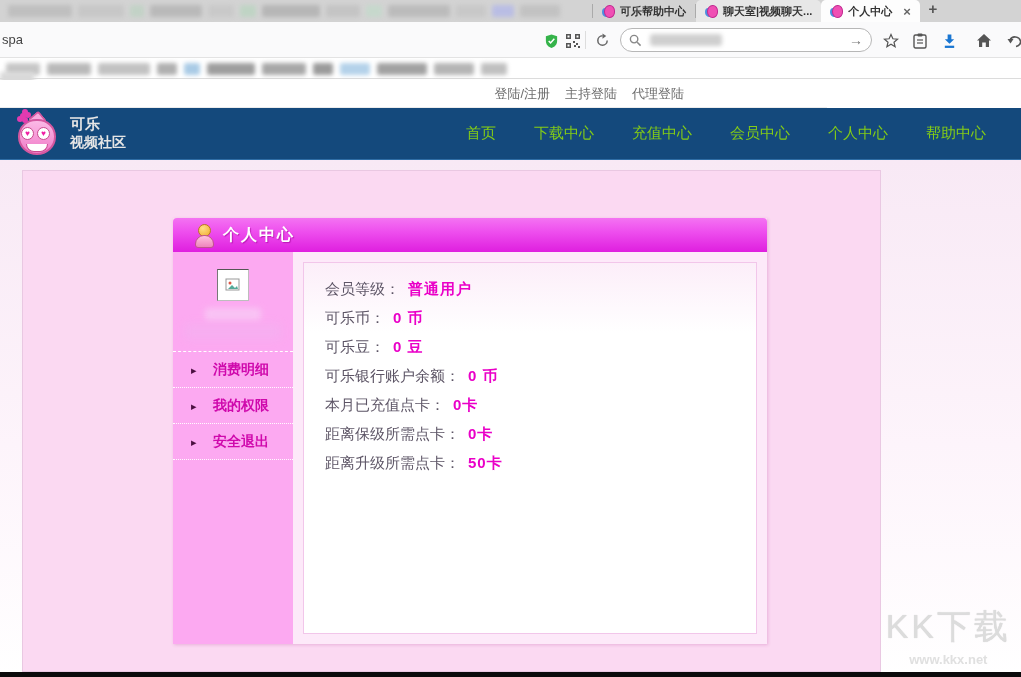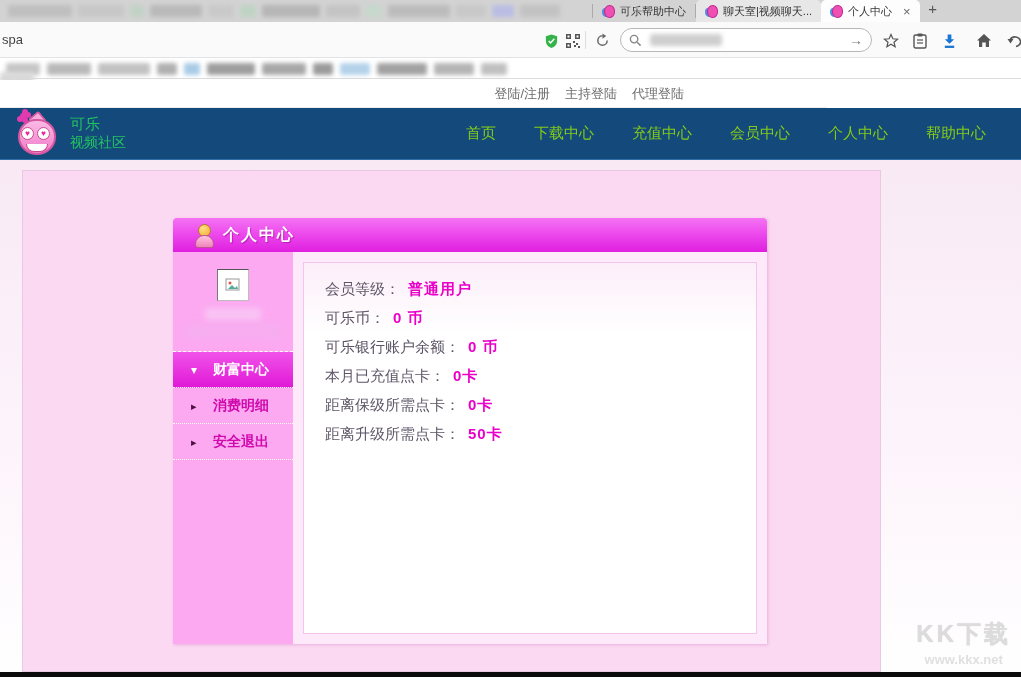--- a/index.html
+++ b/index.html
@@ -3,21 +3,21 @@
 <meta charset="utf-8">
 <style>
   * { margin:0; padding:0; box-sizing:border-box; }
   html,body { width:1021px; height:677px; overflow:hidden; }
   body { font-family:"Liberation Sans","DejaVu Sans",sans-serif; background:#fff; position:relative; }
 
   
   .tabbar { position:absolute; left:0; top:0; width:1021px; height:22px; background:#d3d3d3; display:flex; align-items:flex-end; }
   .censored-strip { position:absolute; left:8px; top:3px; height:16px; width:580px; display:flex; gap:6px; align-items:center; filter:blur(2px); }
   .censored-strip i { display:block; height:12px; border-radius:2px; }
-  .tabs-right { position:absolute; left:592px; top:0; height:22px; display:flex; align-items:flex-start; }
+  .tabs-right { position:absolute; left:592px; top:0; height:22px; display:flex; align-items:flex-start;font-weight:bold; }
   .tabsep { width:1px; height:14px; background:#aaa; align-self:center; }
   .tab { display:flex; align-items:center; gap:5px; padding:0 9px; font-size:11px; color:#333; height:22px; white-space:nowrap; }
   .tab.raised { background:#e7e7e7; border-radius:5px 5px 0 0; }
   .tab.active { background:#fdfdfd; border-radius:5px 5px 0 0; }
   .favicon { width:13px; height:13px; position:relative; display:inline-block; flex:none; }
   .favicon::before { content:""; position:absolute; left:0; bottom:1px; width:7px; height:9px; background:#4d8fe0; border-radius:50% 50% 40% 60%; }
   .favicon::after { content:""; position:absolute; right:0; top:0; width:9px; height:11px; background:#f04fb4; border:1px solid #c02a90; border-radius:52% 48% 48% 52%; }
   .tab-close { color:#666; font-size:13px; margin-left:6px; cursor:default; }
   .newtab { width:26px; display:flex; align-items:center; justify-content:center; color:#555; font-size:15px; }
 
@@ -40,21 +40,21 @@
 
   .navbar { position:absolute; left:0; top:108px; width:1021px; height:52px; background:#14497c; border-bottom:1px solid #2f6da5; display:flex; align-items:center; }
   .logo { display:flex; align-items:center; gap:10px; margin-left:14px; }
   .mascot { width:46px; height:46px; position:relative; }
   .drop { position:absolute; left:4px; top:8px; width:38px; height:36px; background:linear-gradient(180deg,#fbb9e6,#f07cc8); border:2px solid #d4579f; border-radius:48% 48% 50% 50%; }
   .drop-tip { position:absolute; left:17px; top:2px; width:13px; height:13px; background:#f9aade; border-left:2px solid #d4579f; border-top:2px solid #d4579f; transform:rotate(50deg); border-radius:3px 0 0 0; }
   .eye { position:absolute; top:16px; width:13px; height:13px; background:#fff; border:1px solid #c9498f; border-radius:50%; display:flex; align-items:center; justify-content:center; font-size:8px; color:#ef1fa4; }
   .eye.l { left:7px; } .eye.r { left:23px; }
   .mouth { position:absolute; left:12px; top:33px; width:22px; height:8px; background:#fff; border:1px solid #c9498f; border-top:none; border-radius:0 0 12px 12px; }
   .flower { position:absolute; left:6px; top:2px; width:6px; height:6px; background:#e23bb0; border-radius:50%; box-shadow:5px -1px 0 #e23bb0, 2px 4px 0 #e23bb0, -3px 3px 0 #e23bb0, 2px -4px 0 #e23bb0; }
-  .logo-text { color:#22c55e; line-height:1.25; }
+  .logo-text { color:#e5e5e5; line-height:1.25;font-weight:bold; }
   .logo-text .l1 { font-size:15px; }
   .logo-text .l2 { font-size:14px; }
   .nav-items { display:flex; gap:38px; margin-left:340px; }
   .nav-items a { color:#84cc16; font-size:15px; text-decoration:none; white-space:nowrap; }
 
   
   .content-bg { position:absolute; left:0; top:160px; width:1021px; height:517px; background:linear-gradient(180deg,#f8e9f5 0%,#fdf4fb 55%,#ffffff 100%); }
   .inner-pink { position:absolute; left:22px; top:10px; width:859px; height:502px; background:#fbd9f2; border:1px solid #e9c8e2; }
   .bottom-black { position:absolute; left:0; bottom:0; width:1021px; height:5px; background:#0b0b0b; }
 
@@ -81,21 +81,21 @@
   .content-col { flex:1; position:relative; }
   .content-box { position:absolute; left:10px; top:10px; width:454px; height:372px; border:1px solid #f2c6ea; background:linear-gradient(180deg,#fceef9 0%,#ffffff 70px); padding:12px 0 0 21px; }
   .info-row { height:29px; display:flex; align-items:center; font-size:15px; }
   .info-row .lbl { color:#5d5566; }
   .info-row .val { color:#ea00c8; font-weight:bold; margin-left:8px; letter-spacing:1px; }
   .info-row .val.link-val { color:#333; text-decoration:underline; letter-spacing:1px; }
   .btn-row { display:flex; margin-top:9px; padding-left:66px; gap:95px; }
   .pill-btn { width:107px; height:26px; border:1px solid #a50c92; border-radius:4px; background:linear-gradient(180deg,#e23cc6,#bd0fa4); color:#fff; font-size:15px; font-weight:bold; font-family:inherit; box-shadow:0 1px 2px rgba(140,0,110,.4); cursor:pointer; letter-spacing:1px; }
 
   .watermark { position:absolute; right:10px; bottom:10px; text-align:center; }
-  .wm-title { font-size:24px; font-weight:bold; color:#dcdcdc; letter-spacing:3px; text-shadow:0 0 1px #cfcfcf; }
+  .wm-title { font-size:34px; font-weight:normal; color:#dcdcdc; letter-spacing:3px; text-shadow:0 0 1px #cfcfcf; }
   .wm-url { font-size:13px; color:#e0e0e0; font-weight:bold; margin-top:2px; }
 
   svg { display:block; }
 </style>
 </head>
 <body>
 
 <div class="tabbar">
   <div class="censored-strip">
     <i style="width:64px;background:#bfbfbf"></i>
@@ -269,43 +269,47 @@
           <div class="avatar-box">
             <svg width="16" height="16" viewBox="0 0 16 16">
                 <rect x="1" y="2" width="13" height="11" fill="#fff" stroke="#999"></rect>
                 <circle cx="5" cy="6" r="1.5" fill="#d54"></circle>
                 <path d="M3 12 L7 8 L10 11 L12 9 L13 12 Z" fill="#5a9"></path>
               </svg>
           </div>
           <div class="name-blur"></div>
           <div class="name-blur2"></div>
         </div>
-        <div class="menu-item active">
-          <span class="arrow down"></span>
-          <span>财富中心</span>
-        </div>
         <div class="menu-item">
           <span class="arrow right"></span>
           <span>消费明细</span>
         </div>
         <div class="menu-item">
           <span class="arrow right"></span>
+          <span>我的权限</span>
+        </div>
+        <div class="menu-item">
+          <span class="arrow right"></span>
           <span>安全退出</span>
         </div>
       </div>
 
       <div class="content-col">
         <div class="content-box">
           <div class="info-row">
             <span class="lbl">会员等级：</span>
               <span class="val">普通用户</span>
           </div>
           <div class="info-row">
             <span class="lbl">可乐币：</span>
               <span class="val">0 币</span>
+          </div>
+          <div class="info-row">
+            <span class="lbl">可乐豆：</span>
+              <span class="val">0 豆</span>
           </div>
           <div class="info-row">
             <span class="lbl">可乐银行账户余额：</span>
               <span class="val">0 币</span>
           </div>
           <div class="info-row">
             <span class="lbl">本月已充值点卡：</span>
               <span class="val">0卡</span>
           </div>
           <div class="info-row">

